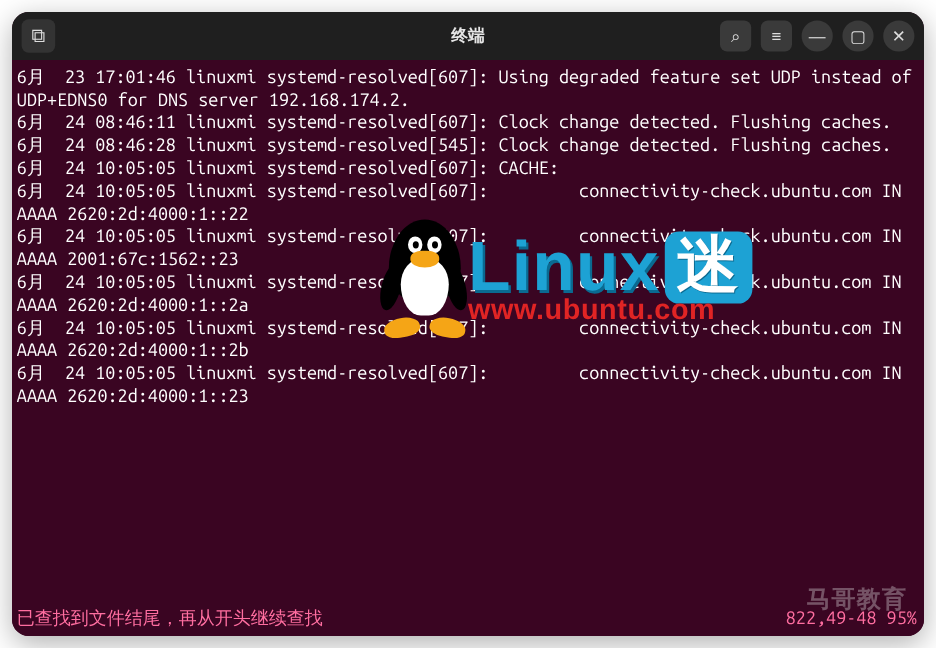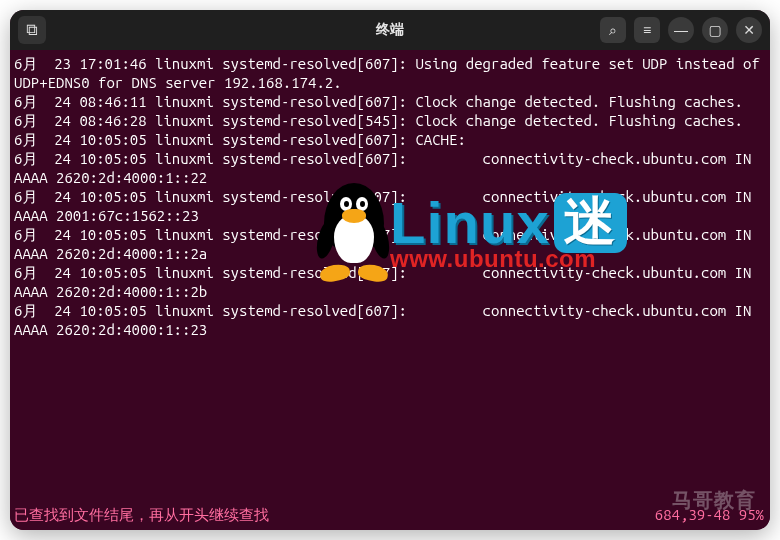--- a/index.html
+++ b/index.html
@@ -122,21 +122,21 @@
       <div class="log-line">6月  24 10:05:05 linuxmi systemd-resolved[607]: CACHE:</div>
       <div class="log-line">6月  24 10:05:05 linuxmi systemd-resolved[607]:         connectivity-check.ubuntu.com IN AAAA 2620:2d:4000:1::22</div>
       <div class="log-line">6月  24 10:05:05 linuxmi systemd-resolved[607]:         connectivity-check.ubuntu.com IN AAAA 2001:67c:1562::23</div>
       <div class="log-line">6月  24 10:05:05 linuxmi systemd-resolved[607]:         connectivity-check.ubuntu.com IN AAAA 2620:2d:4000:1::2a</div>
       <div class="log-line">6月  24 10:05:05 linuxmi systemd-resolved[607]:         connectivity-check.ubuntu.com IN AAAA 2620:2d:4000:1::2b</div>
       <div class="log-line">6月  24 10:05:05 linuxmi systemd-resolved[607]:         connectivity-check.ubuntu.com IN AAAA 2620:2d:4000:1::23</div>
     </div>
 
     <div class="status-line">
       <span>已查找到文件结尾，再从开头继续查找</span>
-      <span>684,39-48     95%</span>
+      <span>822,49-48     95%</span>
     </div>
 
     <div class="wm">
       <div class="tux">
         <div class="tux-wing l"></div>
           <div class="tux-wing r"></div>
         <div class="tux-body"></div>
         <div class="tux-belly"></div>
         <div class="tux-eye l"></div>
           <div class="tux-eye r"></div>

